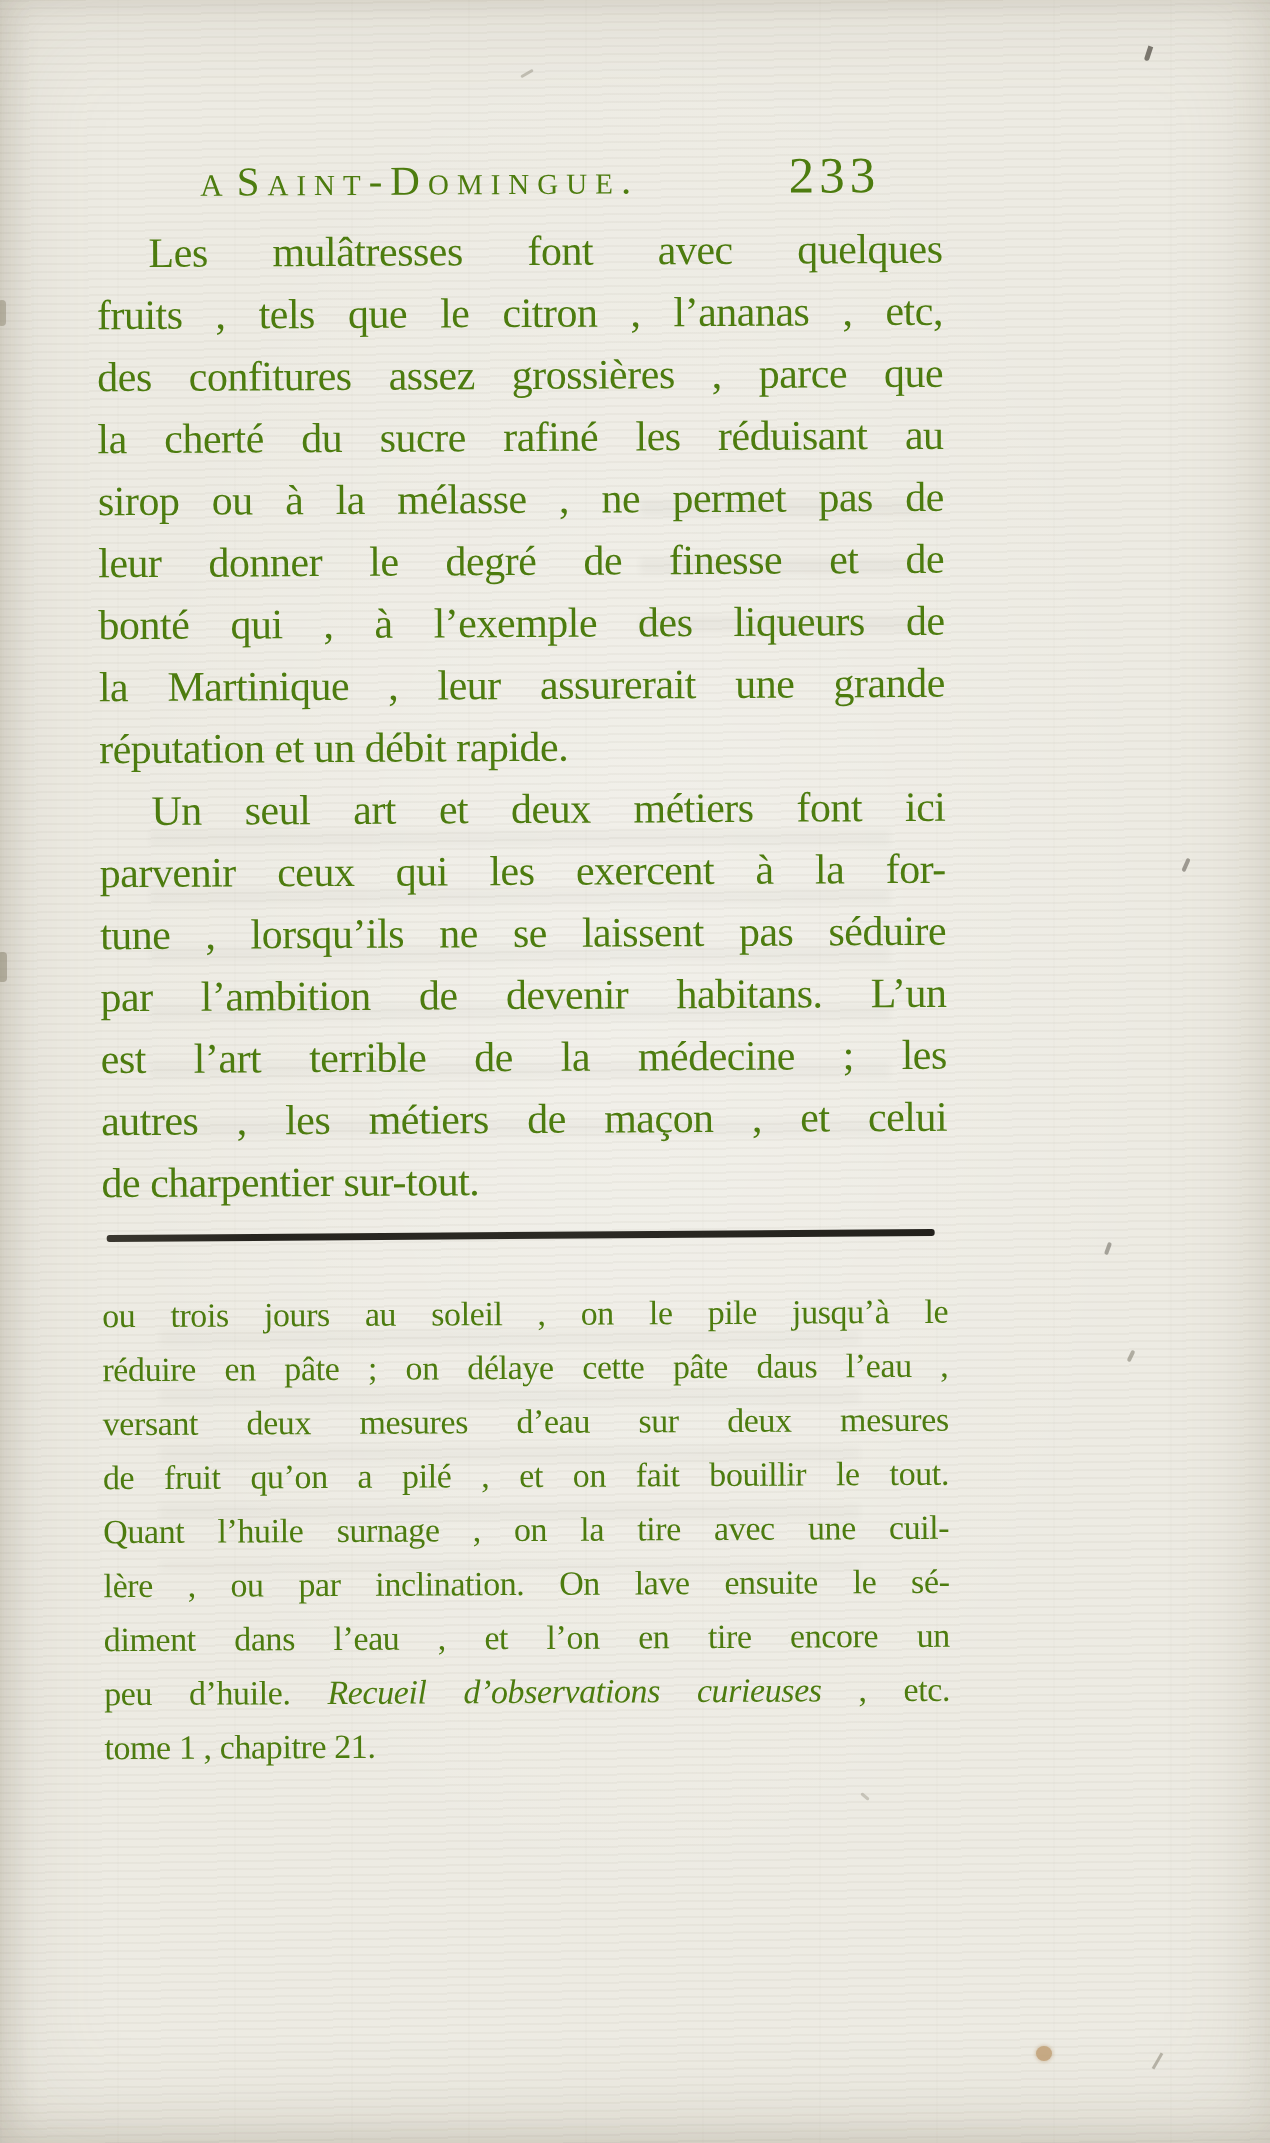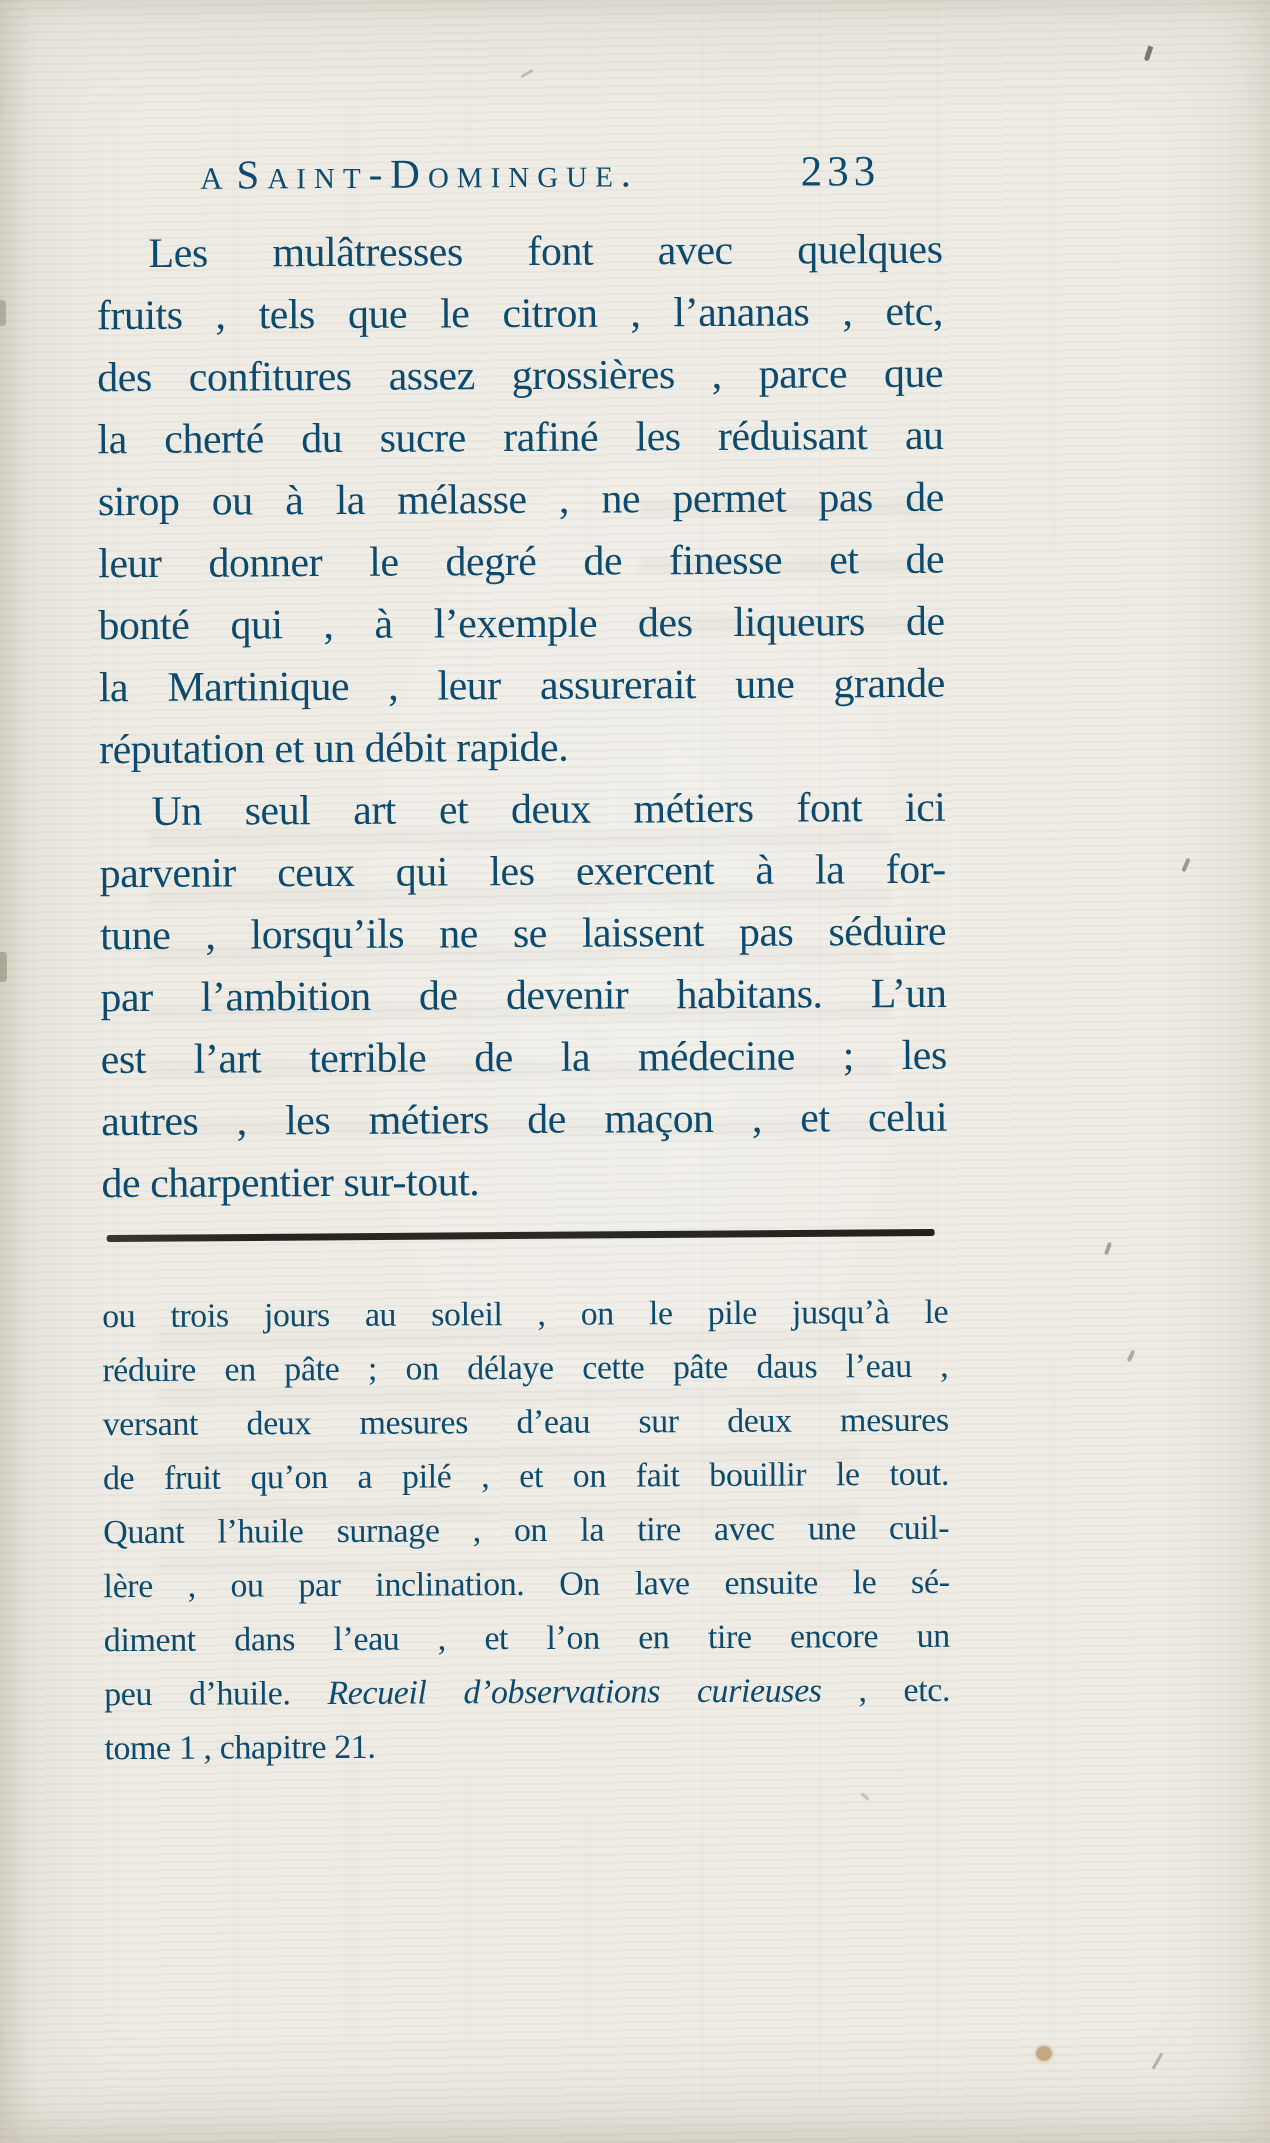--- a/index.html
+++ b/index.html
@@ -4,21 +4,21 @@
 <style>
   * { margin: 0; padding: 0; box-sizing: border-box; }
   html, body { background: #d8d5cc; }
   .page {
     position: relative;
     width: 1270px;
     height: 2143px;
     background: #edebe3;
     overflow: hidden;
     font-family: "Liberation Serif", serif;
-    color: #0c4a6e;
+    color: #4d7c0f;
   }
   
   .paper-texture {
     position: absolute;
     inset: 0;
     background:
       repeating-linear-gradient(179deg,
         rgba(150,143,125,0.07) 0px, rgba(150,143,125,0.07) 2px,
         rgba(255,255,255,0.0) 2px, rgba(255,255,255,0.0) 8px),
       repeating-linear-gradient(90deg,
@@ -63,21 +63,21 @@
     display: flex;
     align-items: baseline;
     justify-content: space-between;
     padding-left: 104px;
     padding-right: 62px;
     height: 58px;
   }
   .header-title { white-space: nowrap; letter-spacing: 8px; word-spacing: 12px; }
   .header-article { font-size: 31px; margin-right: 6px; }
   .header-name { font-size: 41px; font-variant: small-caps; }
-  .page-number { font-size: 43px; letter-spacing: 5px; }
+  .page-number { font-size: 51px; letter-spacing: 5px; }
 
   .body-text {
     margin-top: 14px;
     font-size: 42px;
     line-height: 62px;
     letter-spacing: -0.5px;
   }
   .line {
     text-align: justify;
     text-align-last: justify;

